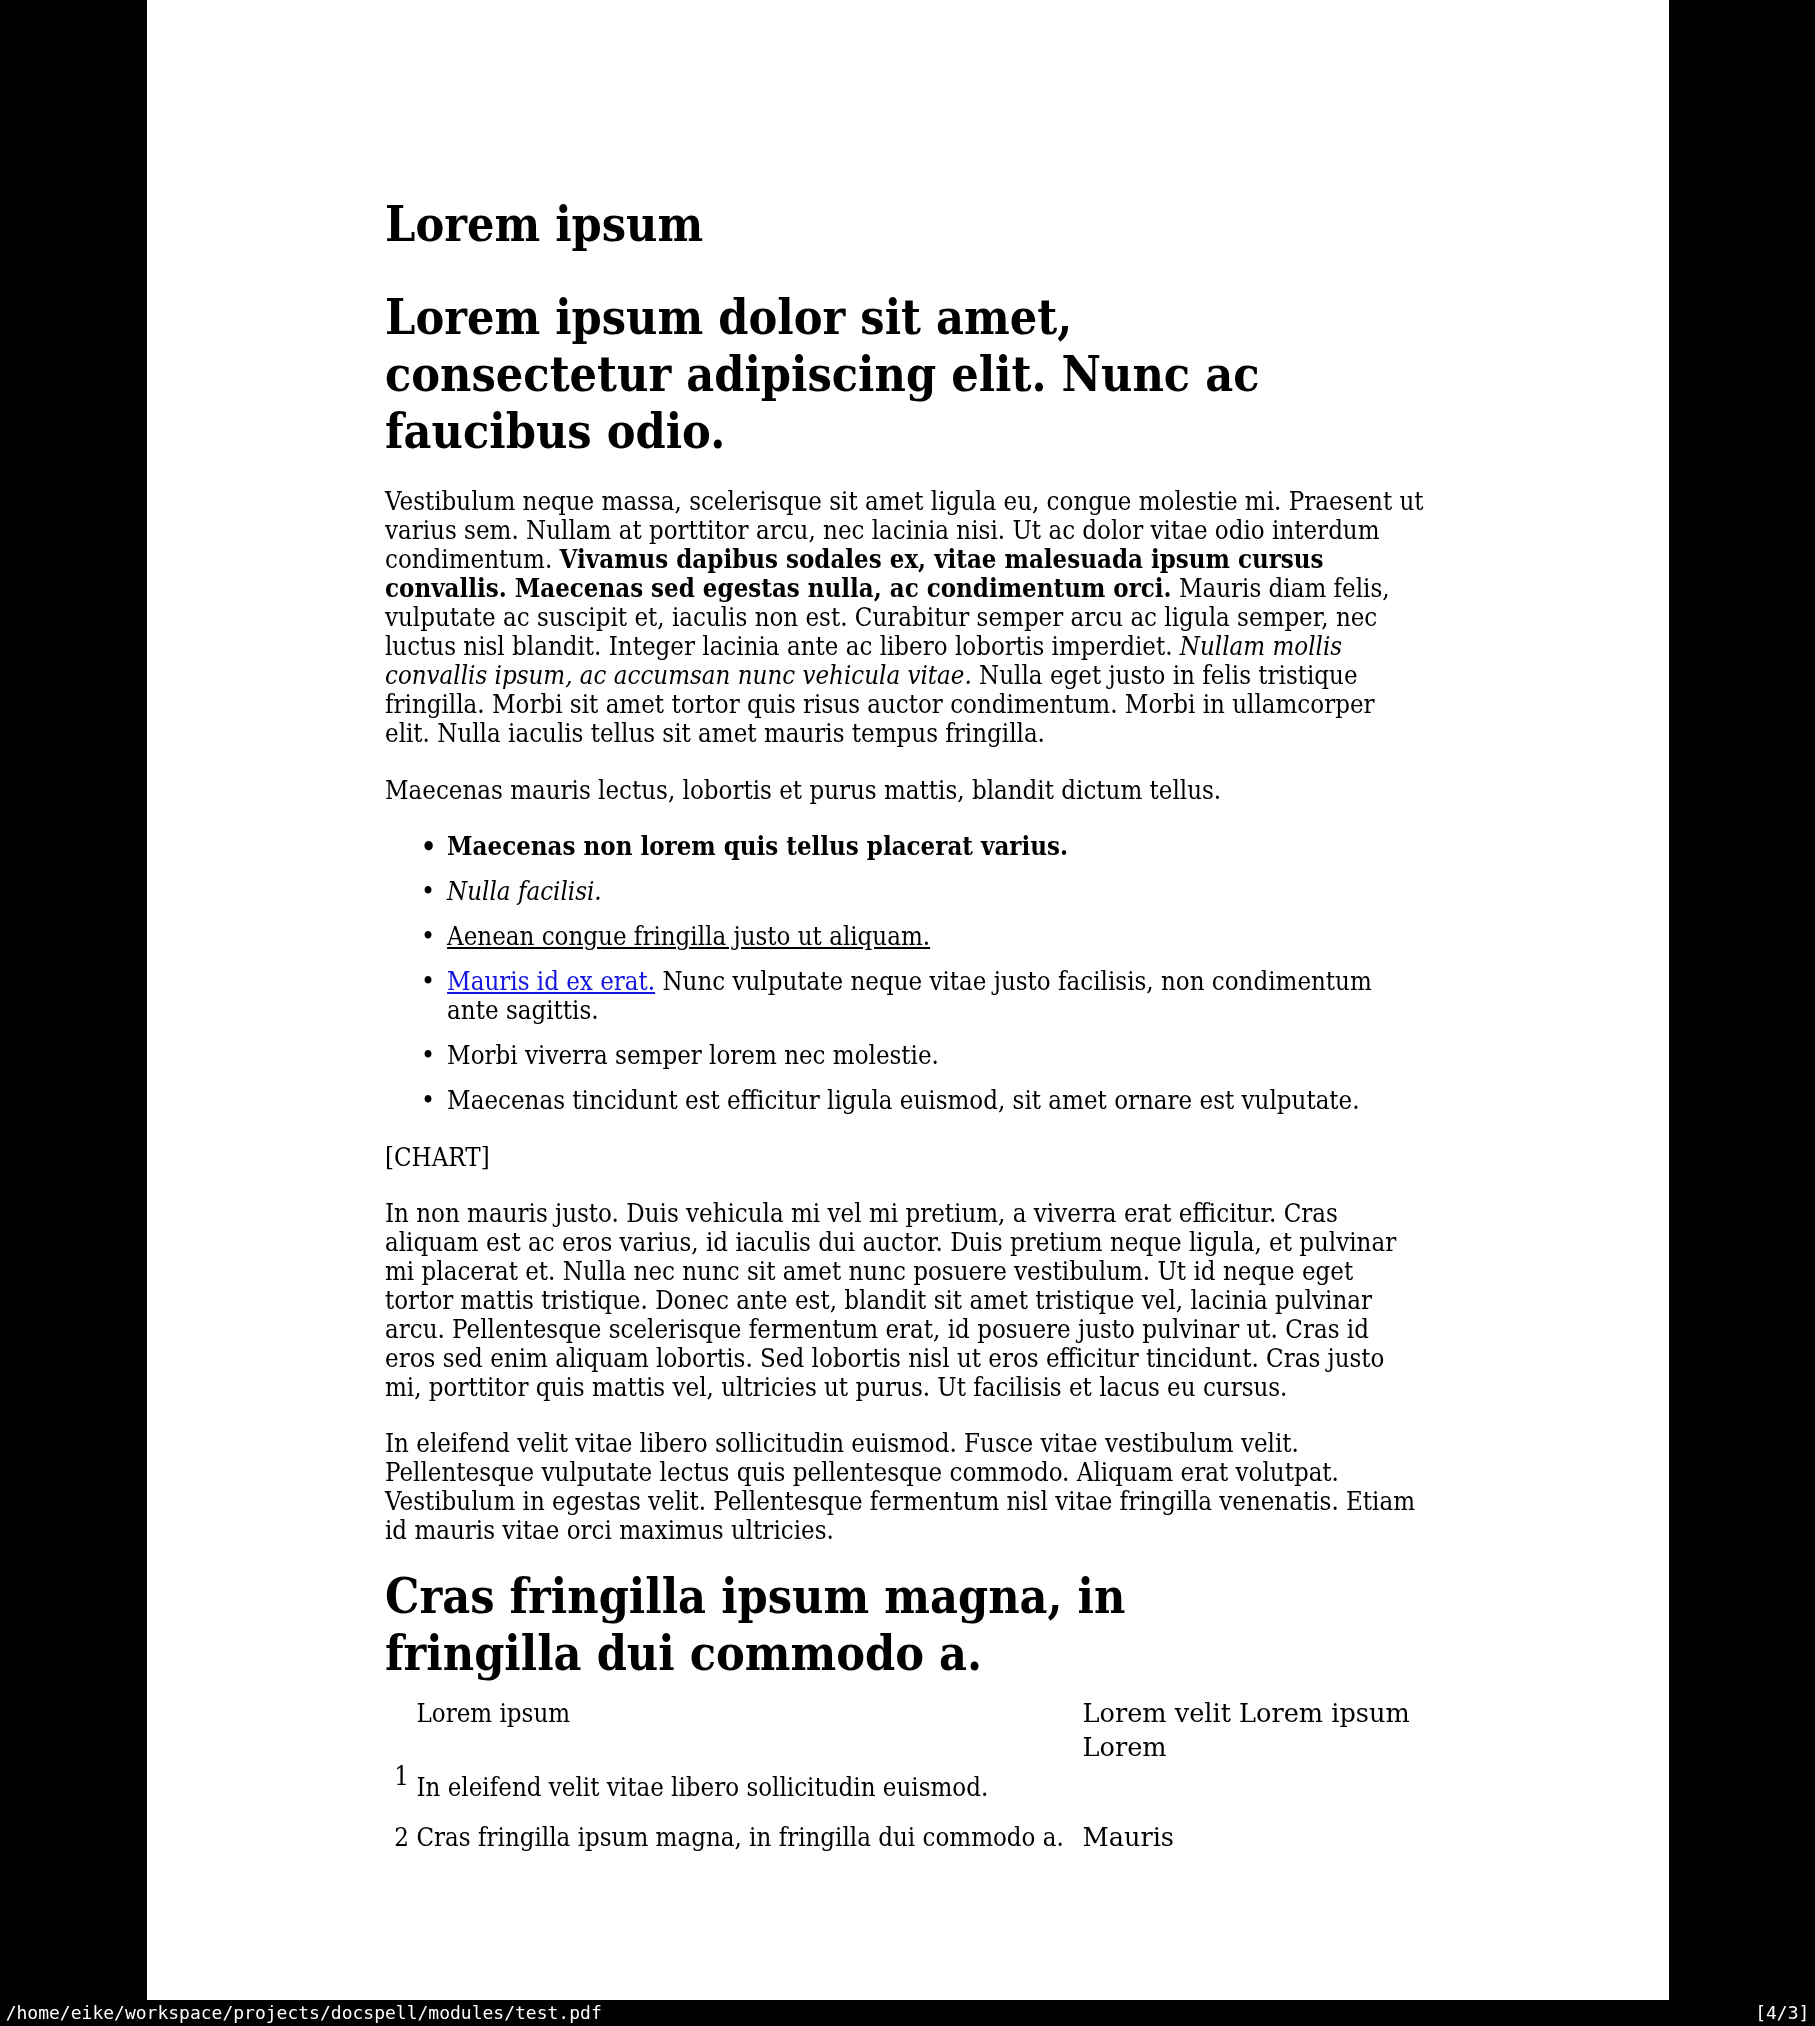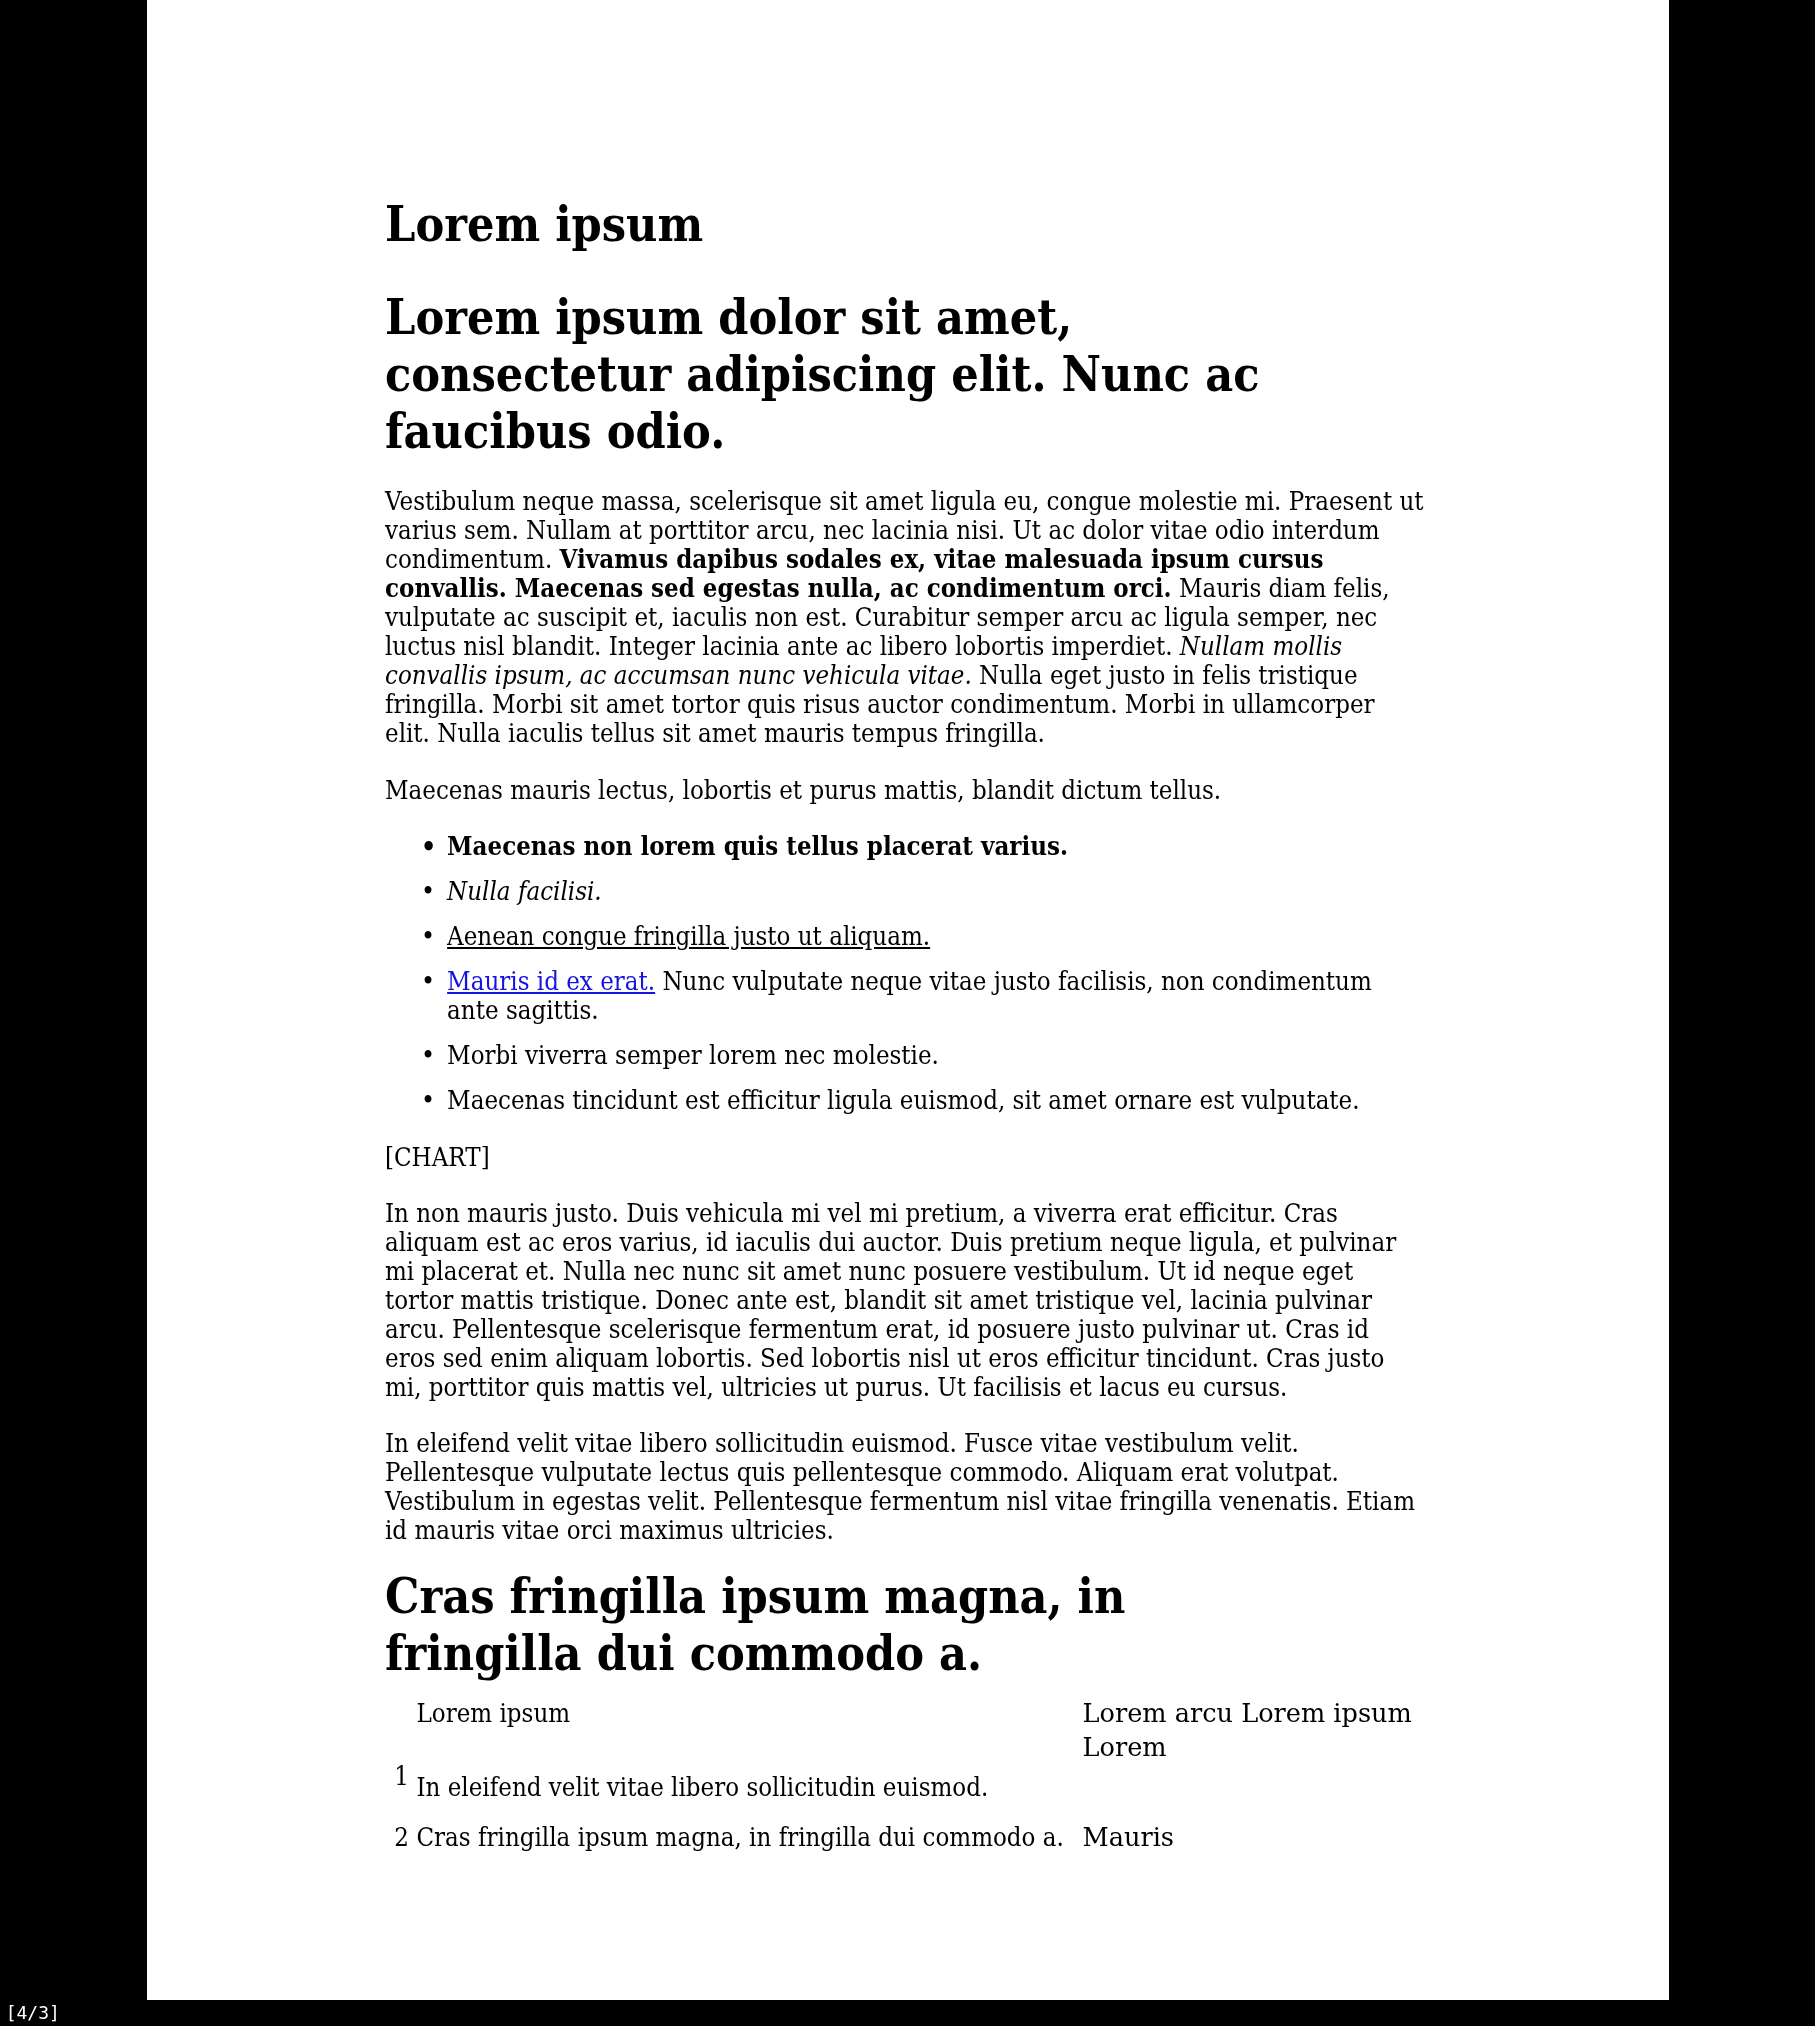--- a/index.html
+++ b/index.html
@@ -96,32 +96,33 @@
       <p class="para">In eleifend velit vitae libero sollicitudin euismod. Fusce vitae vestibulum velit. Pellentesque vulputate lectus quis pellentesque commodo. Aliquam erat volutpat. Vestibulum in egestas velit. Pellentesque fermentum nisl vitae fringilla venenatis. Etiam id mauris vitae orci maximus ultricies.</p>
 
       <div class="h2 section">
         <div class="hline">Cras fringilla ipsum magna, in</div>
         <div class="hline">fringilla dui commodo a.</div>
       </div>
 
       <div class="doc-table">
         <div class="th"></div>
         <div class="th">Lorem ipsum</div>
-        <div class="th"><span class="uncond wrapbox">Lorem arcu Lorem ipsum Lorem</span></div>
+        <div class="th"><span class="uncond wrapbox">Lorem velit Lorem ipsum Lorem</span></div>
 
         <div class="cell num raised">1</div>
         <div class="cell">In eleifend velit vitae libero sollicitudin euismod.</div>
         <div class="cell"><span class="uncond"></span></div>
 
         <div class="cell r2 num">2</div>
         <div class="cell r2">Cras fringilla ipsum magna, in fringilla dui commodo a.</div>
         <div class="cell r2"><span class="uncond">Mauris</span></div>
       </div>
 
     </div>
   </div>
 
   <div class="statusbar">
+    <span>/home/eike/workspace/projects/docspell/modules/test.pdf</span>
     <span>[4/3]</span>
   </div>
 
 </div>
 
 
 </body></html>

